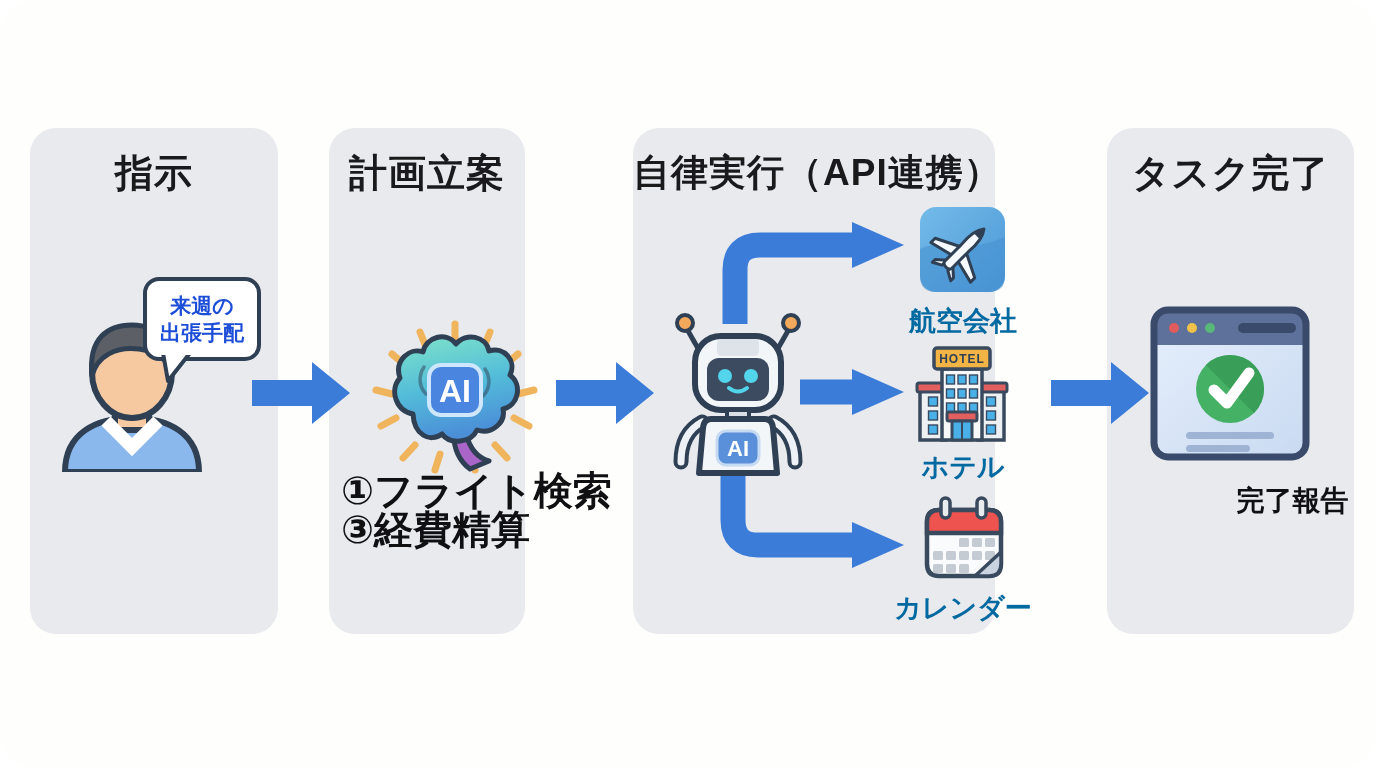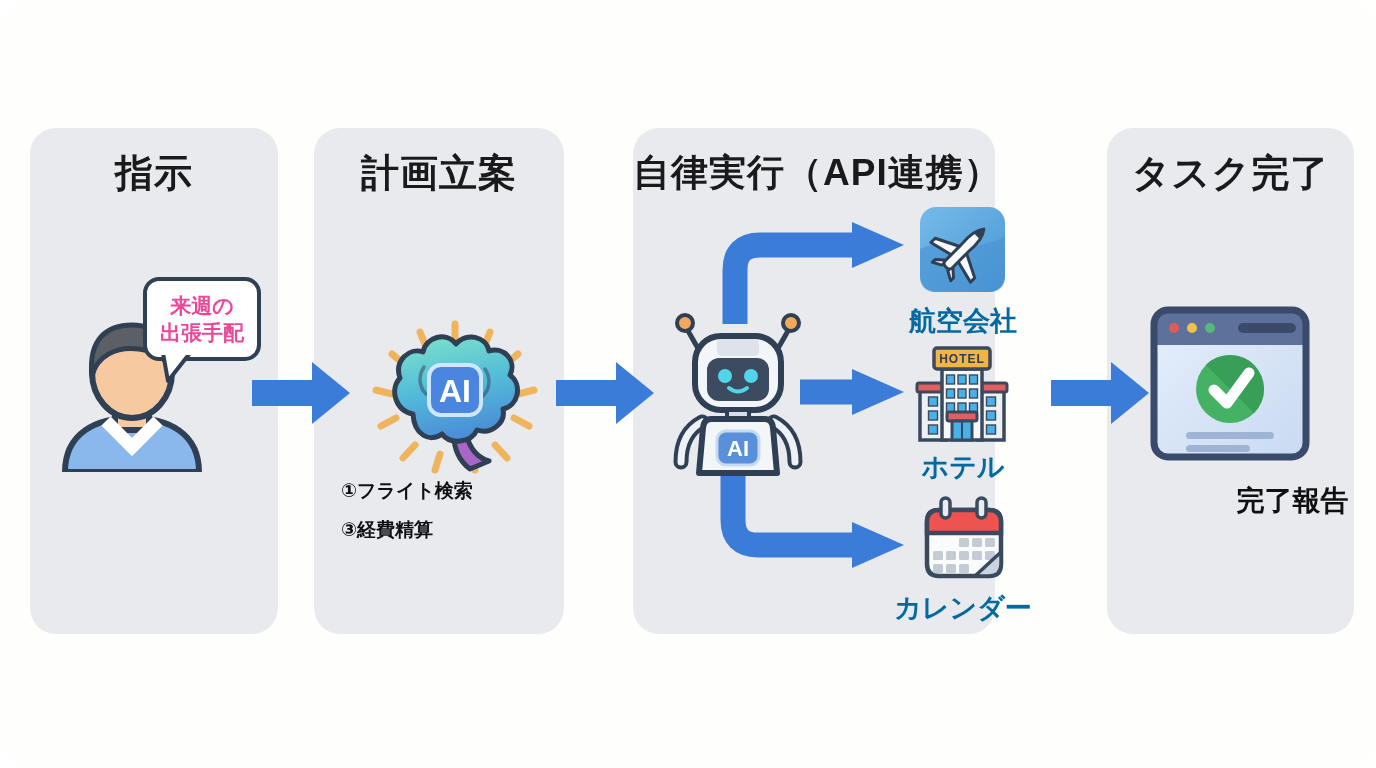--- a/index.html
+++ b/index.html
@@ -52,29 +52,29 @@
     background: #ffffff;
     border: 4px solid #2f4055;
     border-radius: 16px;
     display: flex;
     flex-direction: column;
     align-items: center;
     justify-content: center;
     font-size: 21px;
     font-weight: 800;
     line-height: 27px;
-    color: #ec4899;
+    color: #1d4ed8;
     z-index: 3;
   }
   #bubble-tail { position: absolute; left: 160px; top: 355px; z-index: 4; }
   #plan-list {
     position: absolute;
     left: 341px;
     top: 471px;
-    font-size: 19px;
+    font-size: 39px;
     font-weight: 800;
     line-height: 39px;
     color: #101012;
     white-space: nowrap;
   }
   #caption-completion {
     position: absolute;
     left: 1169px;
     top: 482px;
     width: 247px;
@@ -86,21 +86,21 @@
   svg { display: block; }
 </style>
 </head>
 <body>
 
 <div id="canvas">
 
   <div class="panel" style="left:30px;  width:248px;">
     <div class="panel-title">指示</div>
   </div>
-  <div class="panel" style="left:314px; width:250px;">
+  <div class="panel" style="left:329px; width:196px;">
     <div class="panel-title">計画立案</div>
   </div>
   <div class="panel" style="left:633px; width:362px;">
     <div class="panel-title" style="font-size:37px;">自律実行（API連携）</div>
 
     <svg width="423" height="506" viewBox="0 0 423 506" style="position:absolute;left:0;top:0;">
       <g stroke="#3b7cd9" stroke-width="25" fill="none">
         <path d="M102,196 V142 Q102,117 127,117 H221"></path>
         <path d="M167,264 H221"></path>
         <path d="M100,330 V392 Q100,417 125,417 H221"></path>

